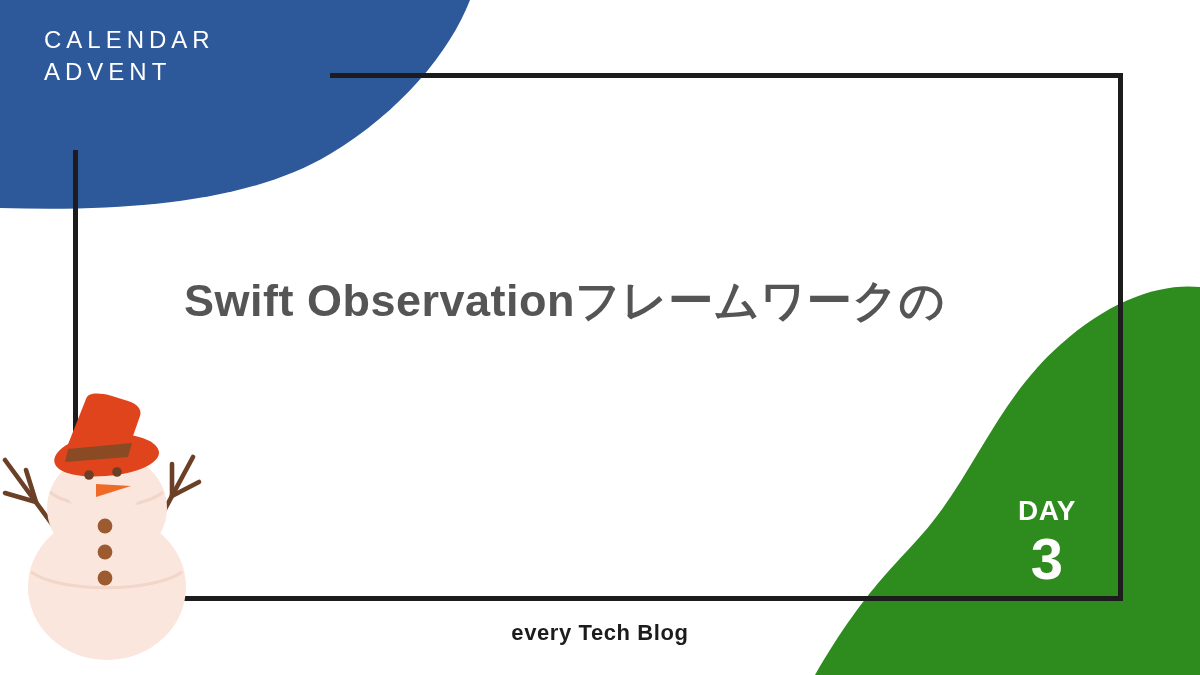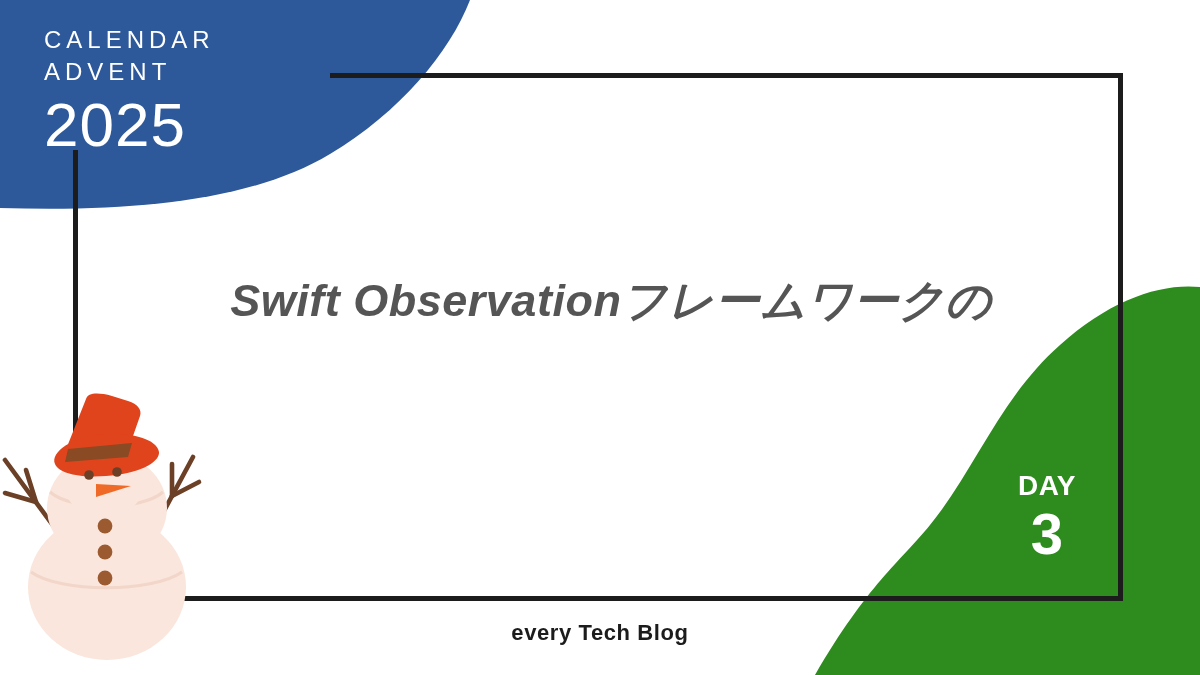--- a/index.html
+++ b/index.html
@@ -51,26 +51,24 @@
     font-size: 62px;
     letter-spacing: 1px;
     line-height: 66px;
     margin-top: 4px;
     white-space: nowrap;
   }
 
   
   #title-block {
     position: absolute;
-    left: 196px;
+    left: 184px;
     top: 272px;
     width: 830px;
-    text-align: center;
     z-index: 7;
-    font-style: italic;
   }
   .title-line {
     font-family: "Liberation Sans", sans-serif;
     font-weight: bold;
     font-size: 45px;
     line-height: 57px;
     color: #555555;
     letter-spacing: 0.5px;
     white-space: nowrap;
   }
@@ -84,20 +82,21 @@
     text-align: center;
     z-index: 7;
     color: #ffffff;
   }
   #day-label {
     font-family: "Liberation Sans", sans-serif;
     font-weight: bold;
     font-size: 28px;
     line-height: 32px;
     letter-spacing: 0.5px;
+    margin-top: 25px;
   }
   #day-number {
     font-family: "Liberation Sans", sans-serif;
     font-weight: bold;
     font-size: 58px;
     line-height: 60px;
     margin-top: 2px;
   }
 
   
@@ -181,21 +180,20 @@
         <circle cx="105" cy="526" r="7.4" fill="#9c5a30"></circle>
         <circle cx="105" cy="552" r="7.4" fill="#9c5a30"></circle>
         <circle cx="105" cy="578" r="7.4" fill="#9c5a30"></circle>
       </g>
     </svg>
   </div>
 
   <div id="advent-badge">
     <div class="badge-line">CALENDAR</div>
     <div class="badge-line">ADVENT</div>
-    <div class="badge-year">2025</div>
   </div>
 
   <div id="title-block">
     <div class="title-line">Swift Observationフレームワークの</div>
   </div>
 
   <div id="day-badge">
     <div id="day-label">DAY</div>
     <div id="day-number">3</div>
   </div>

